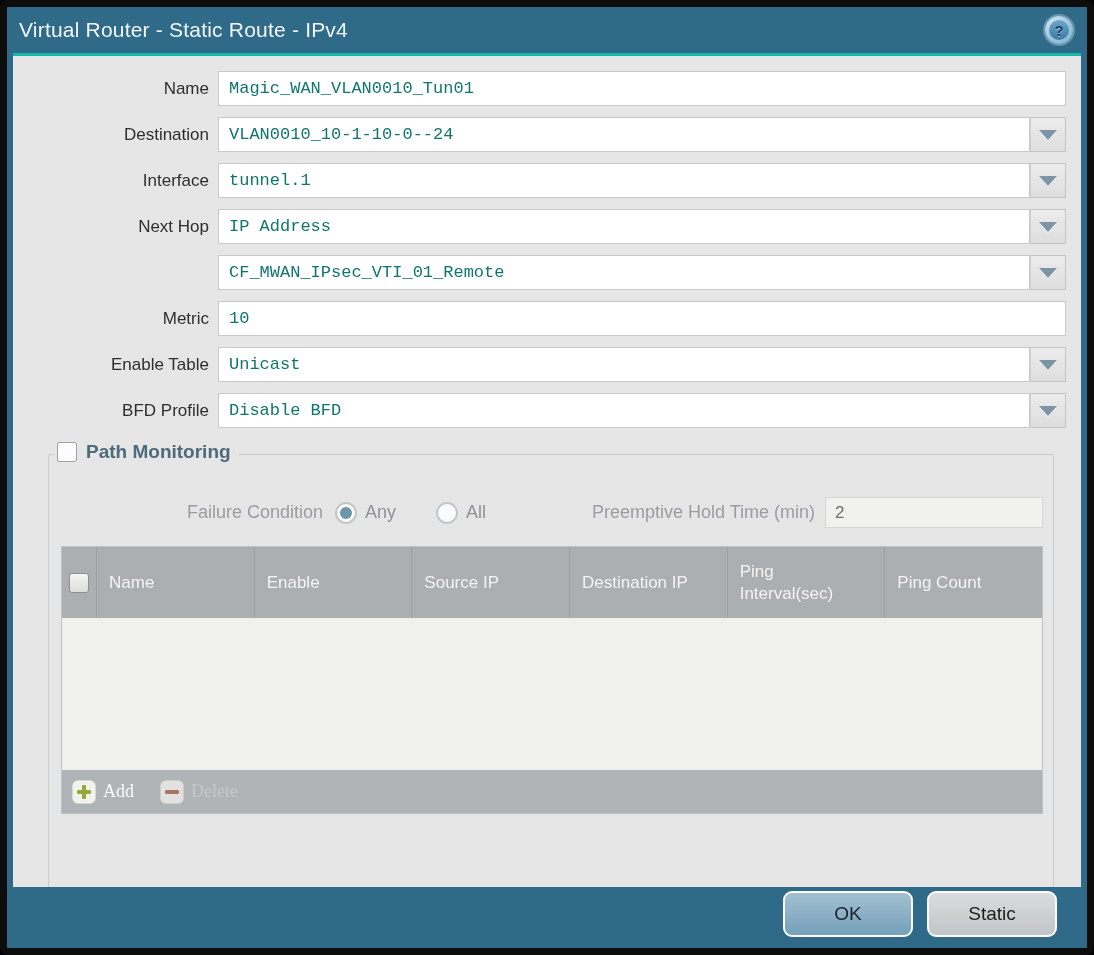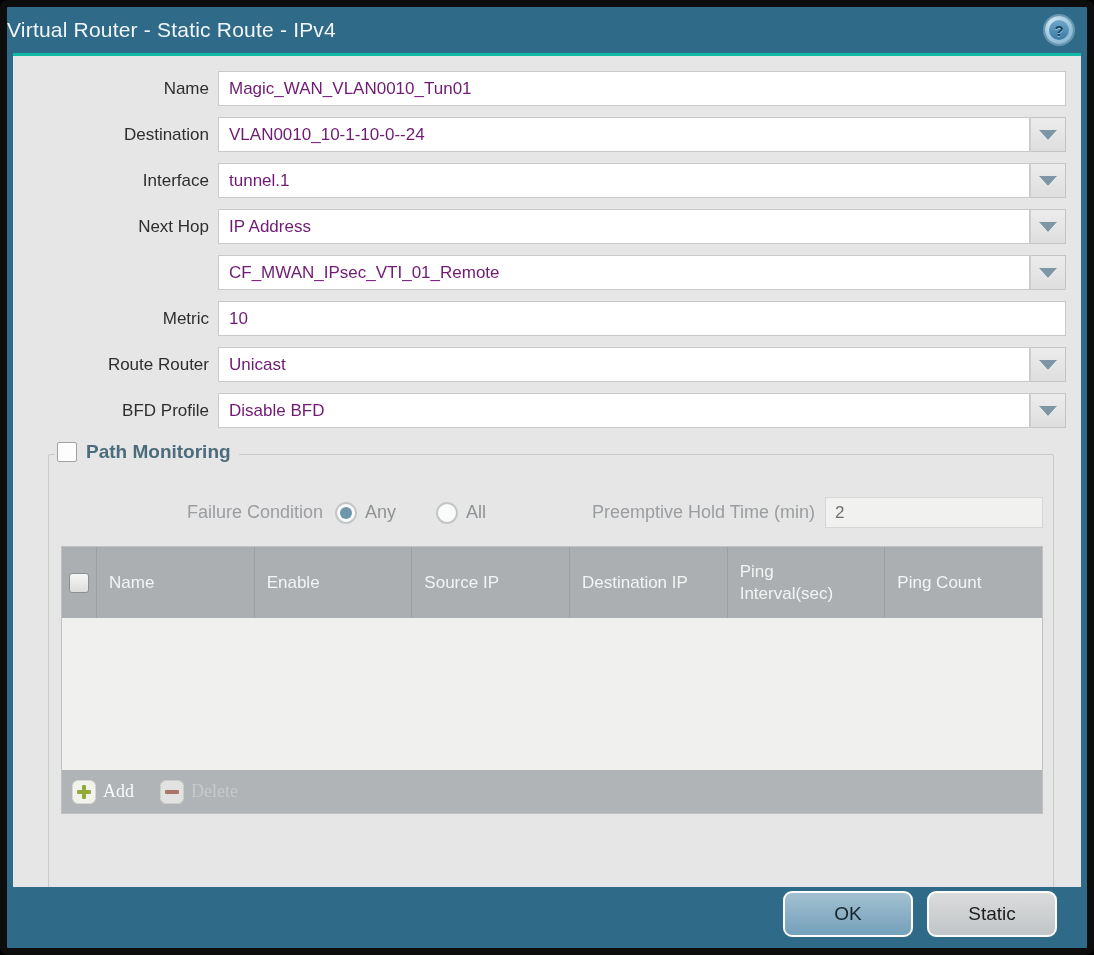--- a/index.html
+++ b/index.html
@@ -7,21 +7,21 @@
 
   .window {
     position: absolute; left: 0; top: 0; width: 1094px; height: 955px;
     background: #2f6b89; border: 7px solid #0d0d0d; border-radius: 8px;
     overflow: hidden;
   }
 
   
   .titlebar {
     height: 46px; display: flex; align-items: center;
-    padding: 0 14px 0 0; color: #f2f6f8;
+    padding: 0 14px 0 12px; color: #f2f6f8;
   }
   .titlebar .title { font-size: 21px; letter-spacing: 0.2px; flex: 1; }
   .help-badge {
     width: 28px; height: 28px; border-radius: 50%;
     background: radial-gradient(circle at 35% 30%, #d9ecf7 0%, #9cc5dd 55%, #79aac8 100%);
     display: flex; align-items: center; justify-content: center;
     box-shadow: 0 0 0 2px rgba(210,232,244,0.35);
     cursor: pointer;
   }
   .help-badge .q {
@@ -40,21 +40,21 @@
   }
 
   .form-row { display: flex; align-items: center; margin-bottom: 11px; }
   .form-row .lbl {
     width: 190px; text-align: right; padding-right: 9px;
     font-size: 17px; color: #2e2e2e; flex: none; white-space: nowrap;
   }
   .field { flex: 1; display: flex; align-items: stretch; height: 35px; }
   .field input {
     flex: 1; height: 35px; border: 1px solid #c9c9c9; background: #fff;
-    font-family: Liberation Sans, sans-serif; font-size: 17px; color: #701a75;
+    font-family: Liberation Mono, monospace; font-size: 17px; color: #0f766e;
     padding: 0 10px; outline: none; min-width: 0;
   }
   .field input::placeholder { color: #a6a9ab; }
   .drop-btn {
     width: 36px; height: 35px; flex: none; margin-left: 0;
     background: linear-gradient(180deg, #ececec 0%, #dedede 100%);
     border: 1px solid #c4c4c4; border-left: 1px solid #cfcfcf;
     display: flex; align-items: center; justify-content: center; cursor: pointer;
   }
   .drop-arrow {
@@ -210,21 +210,21 @@
 
 
     <div class="form-row">
       <span class="lbl">Metric</span>
       <div class="field">
         <input type="text" value="10" style="">
       </div>
     </div>
 
     <div class="form-row">
-      <span class="lbl">Route Router</span>
+      <span class="lbl">Enable Table</span>
       <div class="field">
         <input type="text" value="Unicast" style="">
         <span class="drop-btn">
             <span class="drop-arrow"></span>
           </span>
       </div>
     </div>
 
     <div class="form-row">
       <span class="lbl">BFD Profile</span>

